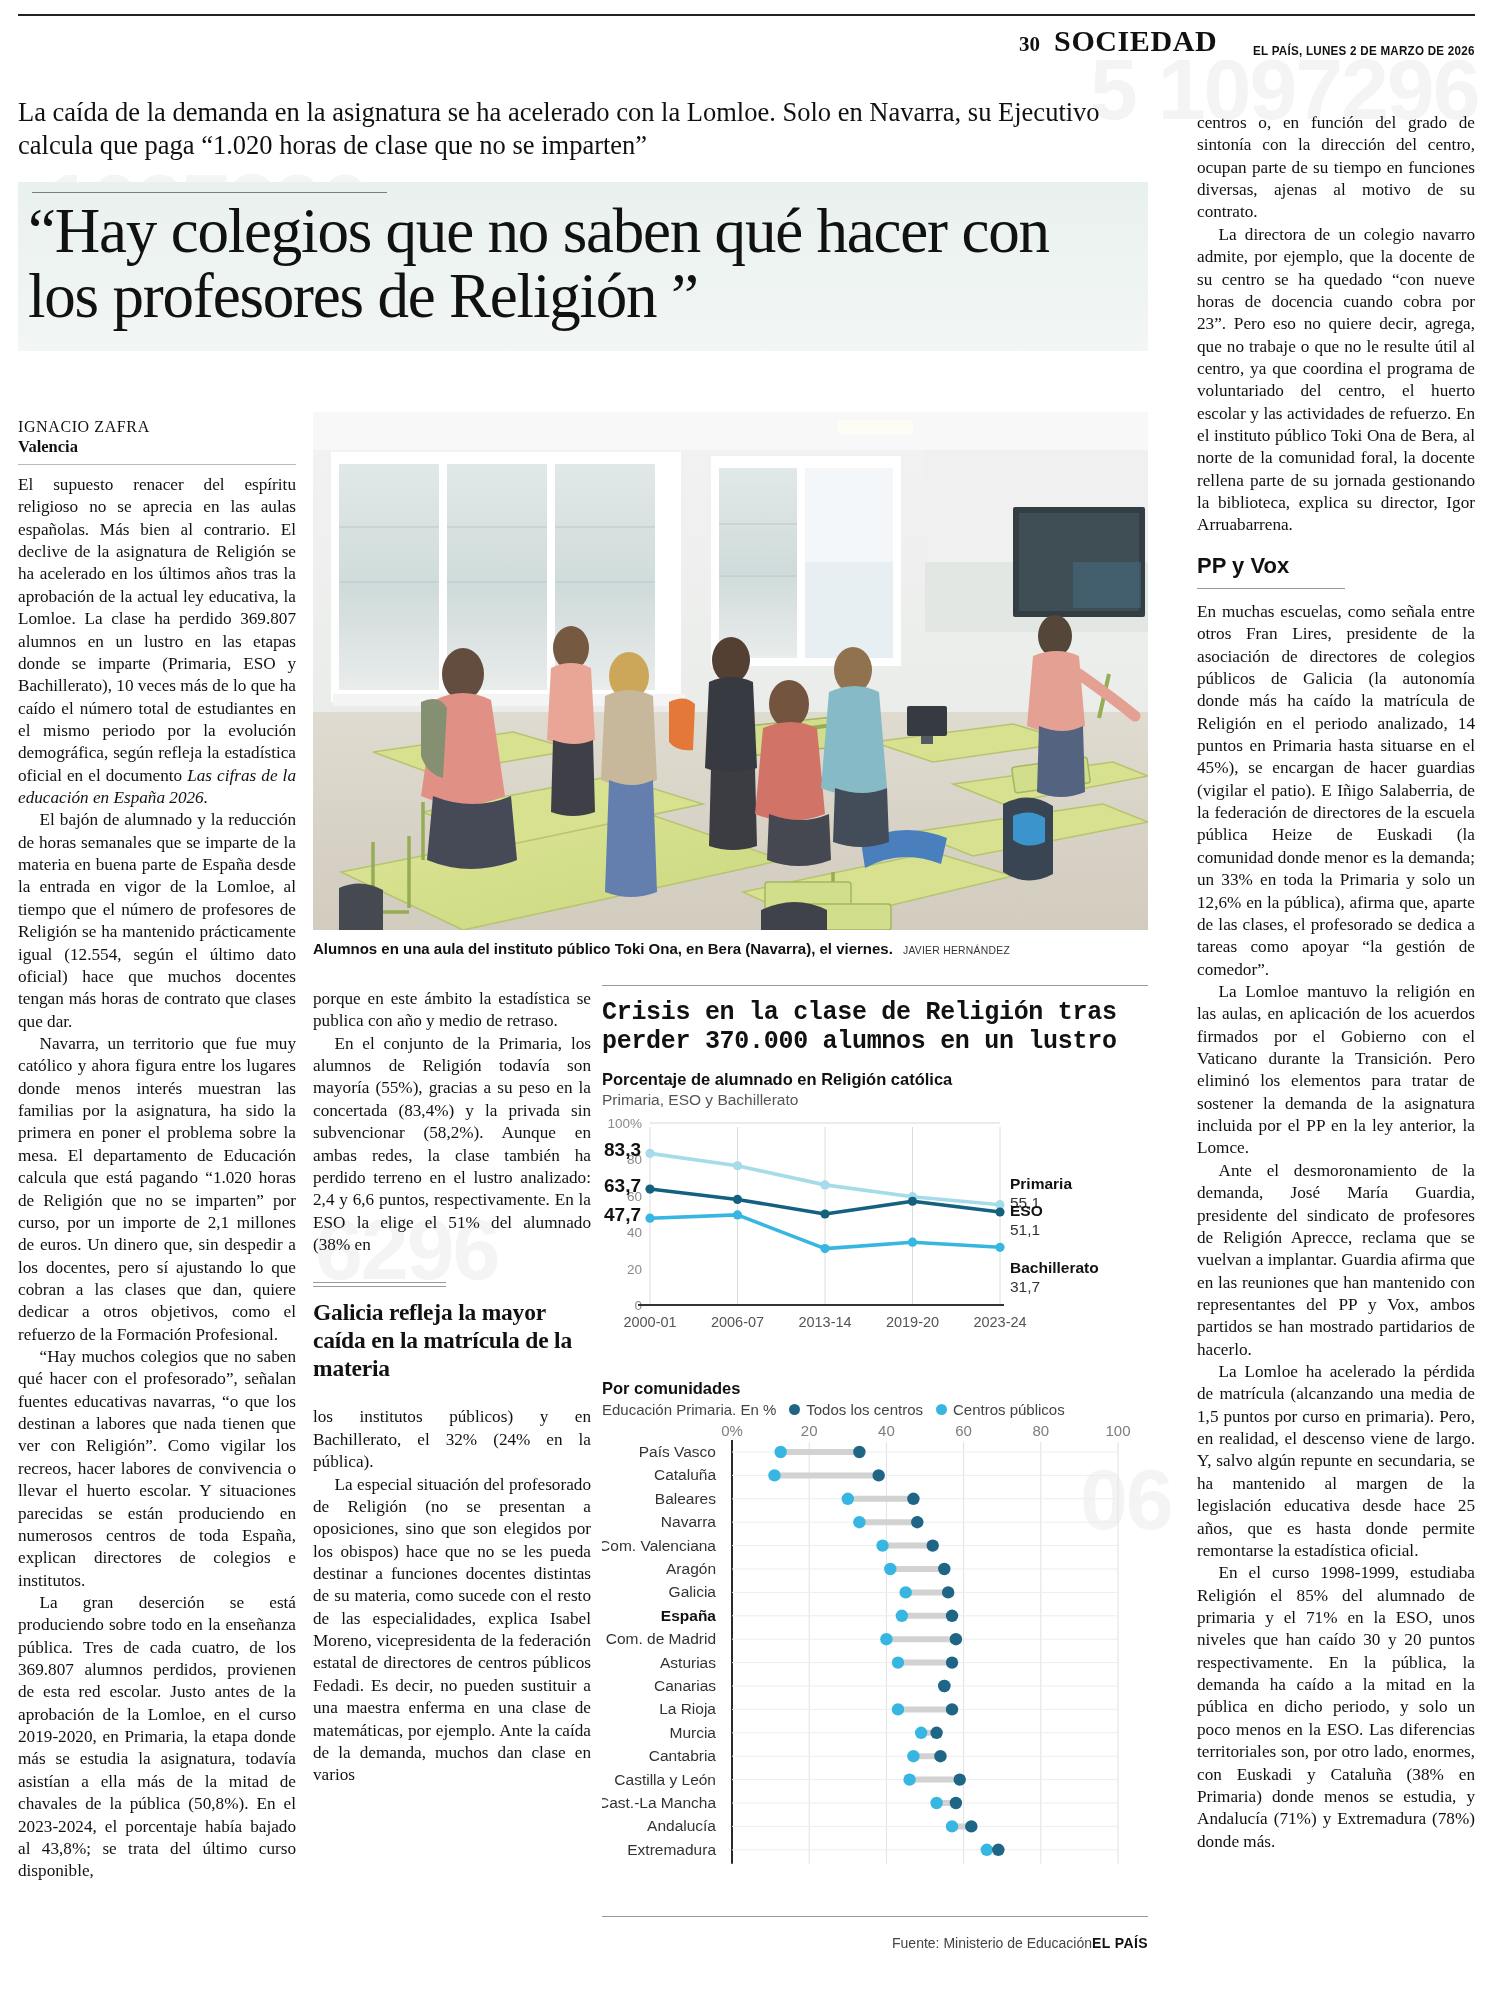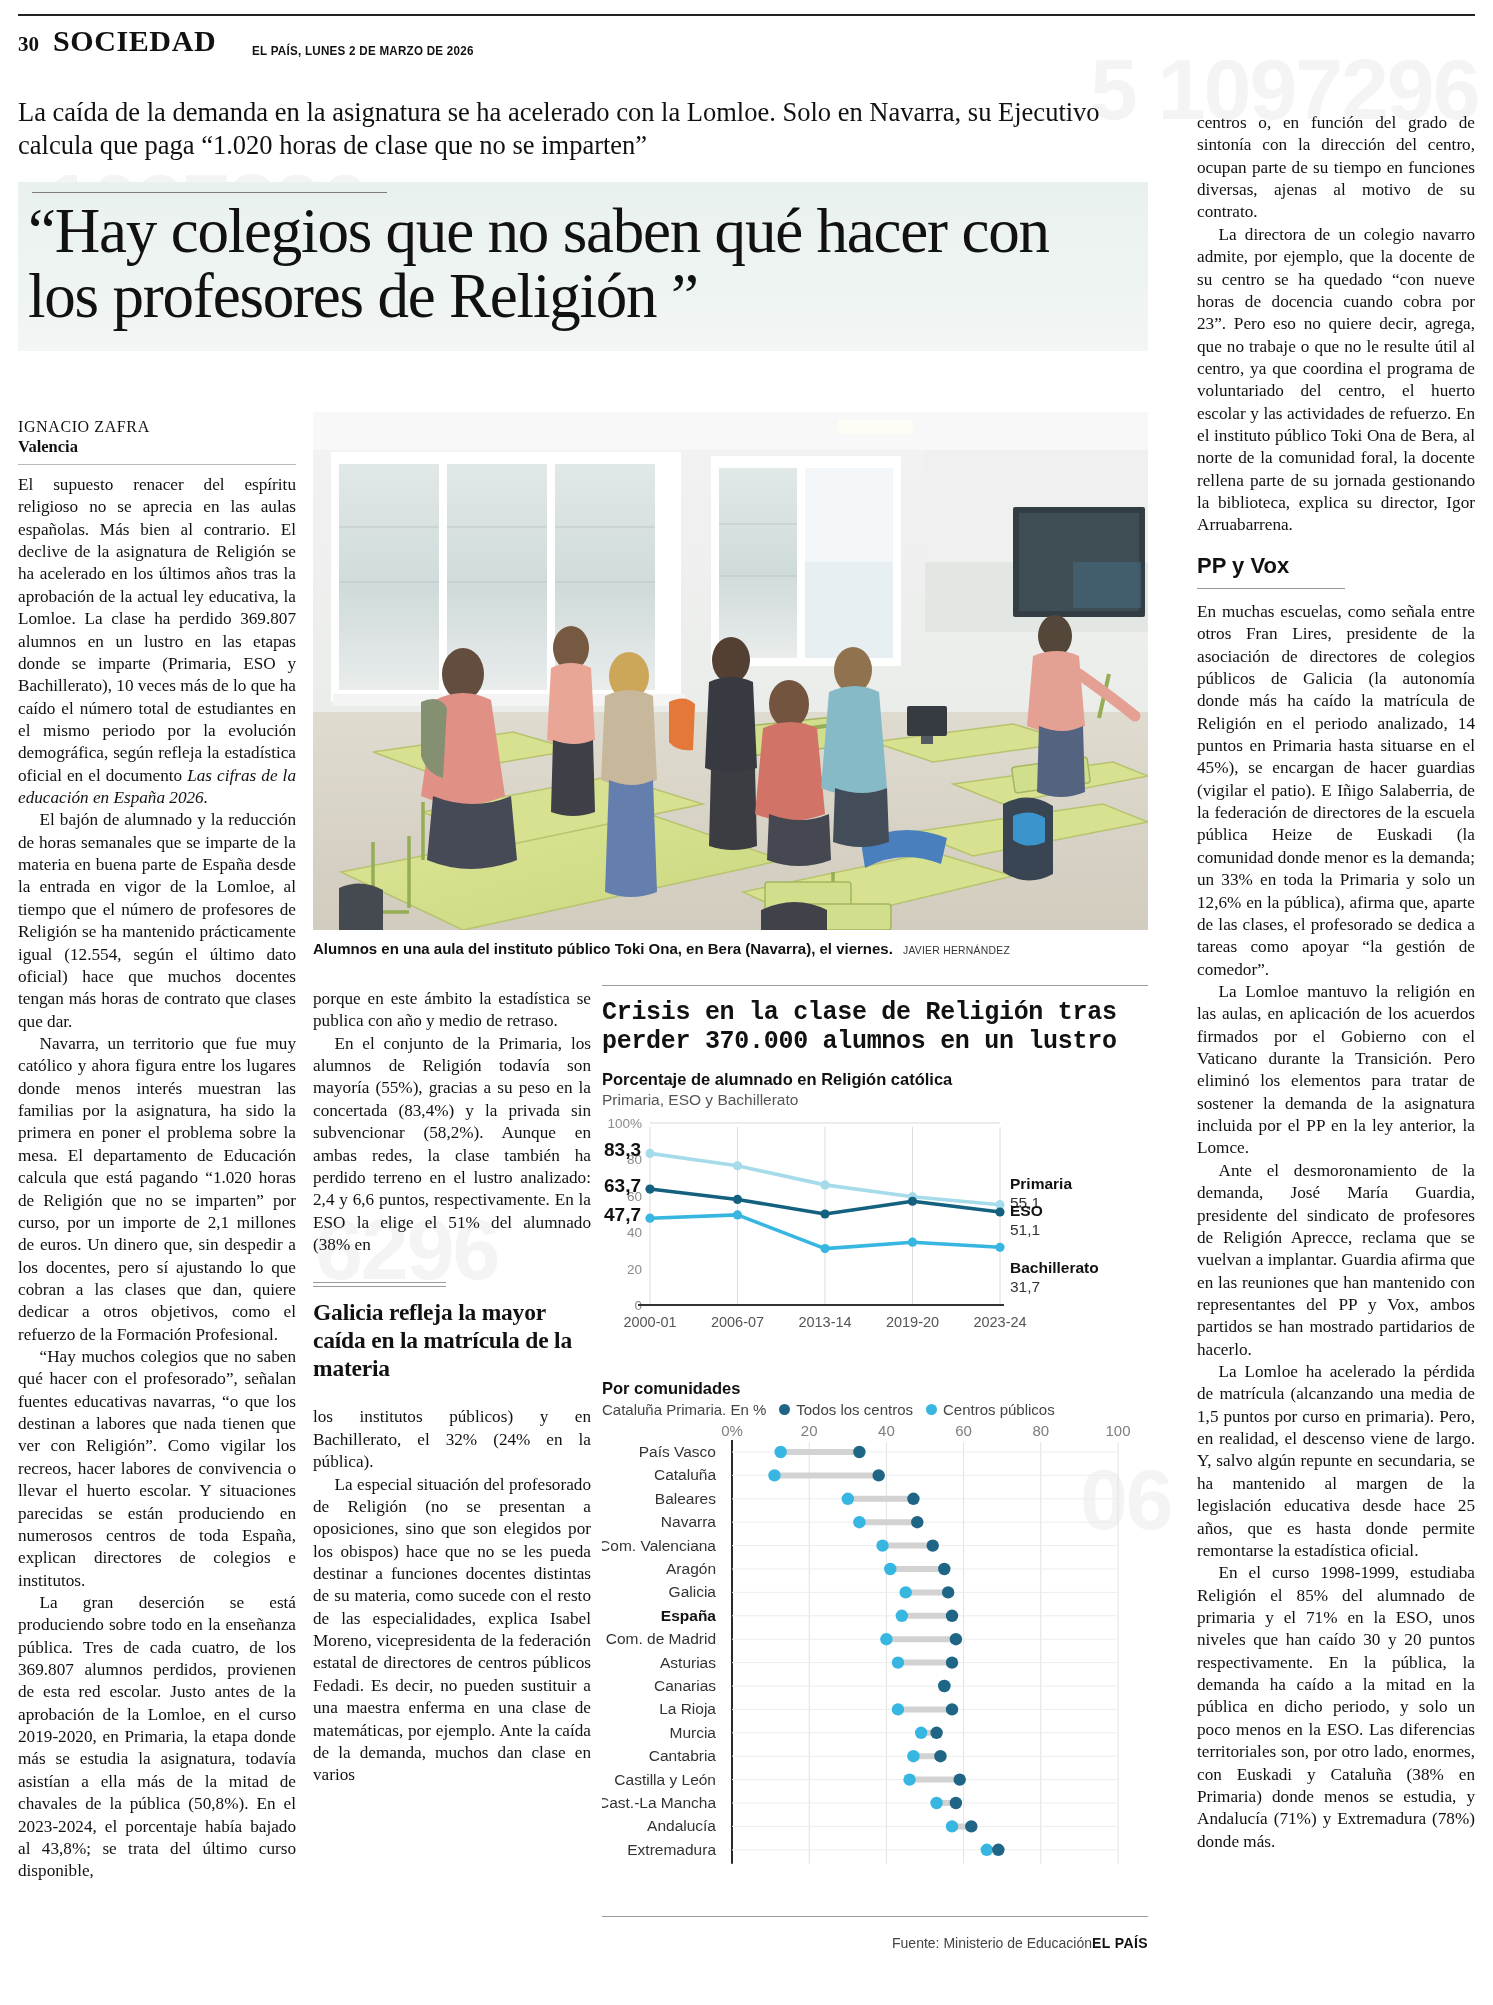--- a/index.html
+++ b/index.html
@@ -12,21 +12,21 @@
     overflow:hidden;
   }
   .page{position:absolute;inset:0;padding:0;}
 
   
   .masthead{
     position:absolute;left:18px;top:14px;width:1457px;
     border-top:2px solid #222;
     height:44px;
   }
-  .mast-inner{display:flex;align-items:flex-end;justify-content:flex-start;padding-top:8px;}
+  .mast-inner{display:flex;align-items:flex-end;justify-content:flex-end;padding-top:8px;}
   .mast-left{display:flex;align-items:baseline;gap:14px;}
   .folio{font-family:"Liberation Serif",serif;font-weight:bold;font-size:21px;letter-spacing:0;}
   .section-name{font-family:"Liberation Serif",serif;font-weight:bold;font-size:30px;letter-spacing:.6px;}
   .mast-right{font-family:"Liberation Sans",sans-serif;font-size:13.5px;letter-spacing:.3px;
     transform:scaleX(.86);transform-origin:right bottom;white-space:nowrap;color:#111;font-weight:600;}
 
   
   .kicker{
     position:absolute;left:18px;top:96px;width:1130px;
     font-family:"Liberation Serif",serif;font-size:26.5px;line-height:1.26;color:#111;
@@ -356,21 +356,21 @@
         <text x="48" y="218" text-anchor="middle" font-size="14.5" fill="#555">2000-01</text>
         <text x="135.5" y="218" text-anchor="middle" font-size="14.5" fill="#555">2006-07</text>
         <text x="223" y="218" text-anchor="middle" font-size="14.5" fill="#555">2013-14</text>
         <text x="310.5" y="218" text-anchor="middle" font-size="14.5" fill="#555">2019-20</text>
         <text x="398" y="218" text-anchor="middle" font-size="14.5" fill="#555">2023-24</text>
       </svg>
 
     
     <div class="g-sub3">Por comunidades</div>
     <div class="g-legendline">
-      <span>Cataluña Primaria. En %</span>
+      <span>Educación Primaria. En %</span>
       <span class="lg-item">
         <span class="lg-dot" style="background:#1f6585"></span>
         <span>Todos los centros</span>
       </span>
       <span class="lg-item">
         <span class="lg-dot" style="background:#36b6e0"></span>
         <span>Centros públicos</span>
       </span>
     </div>
 

